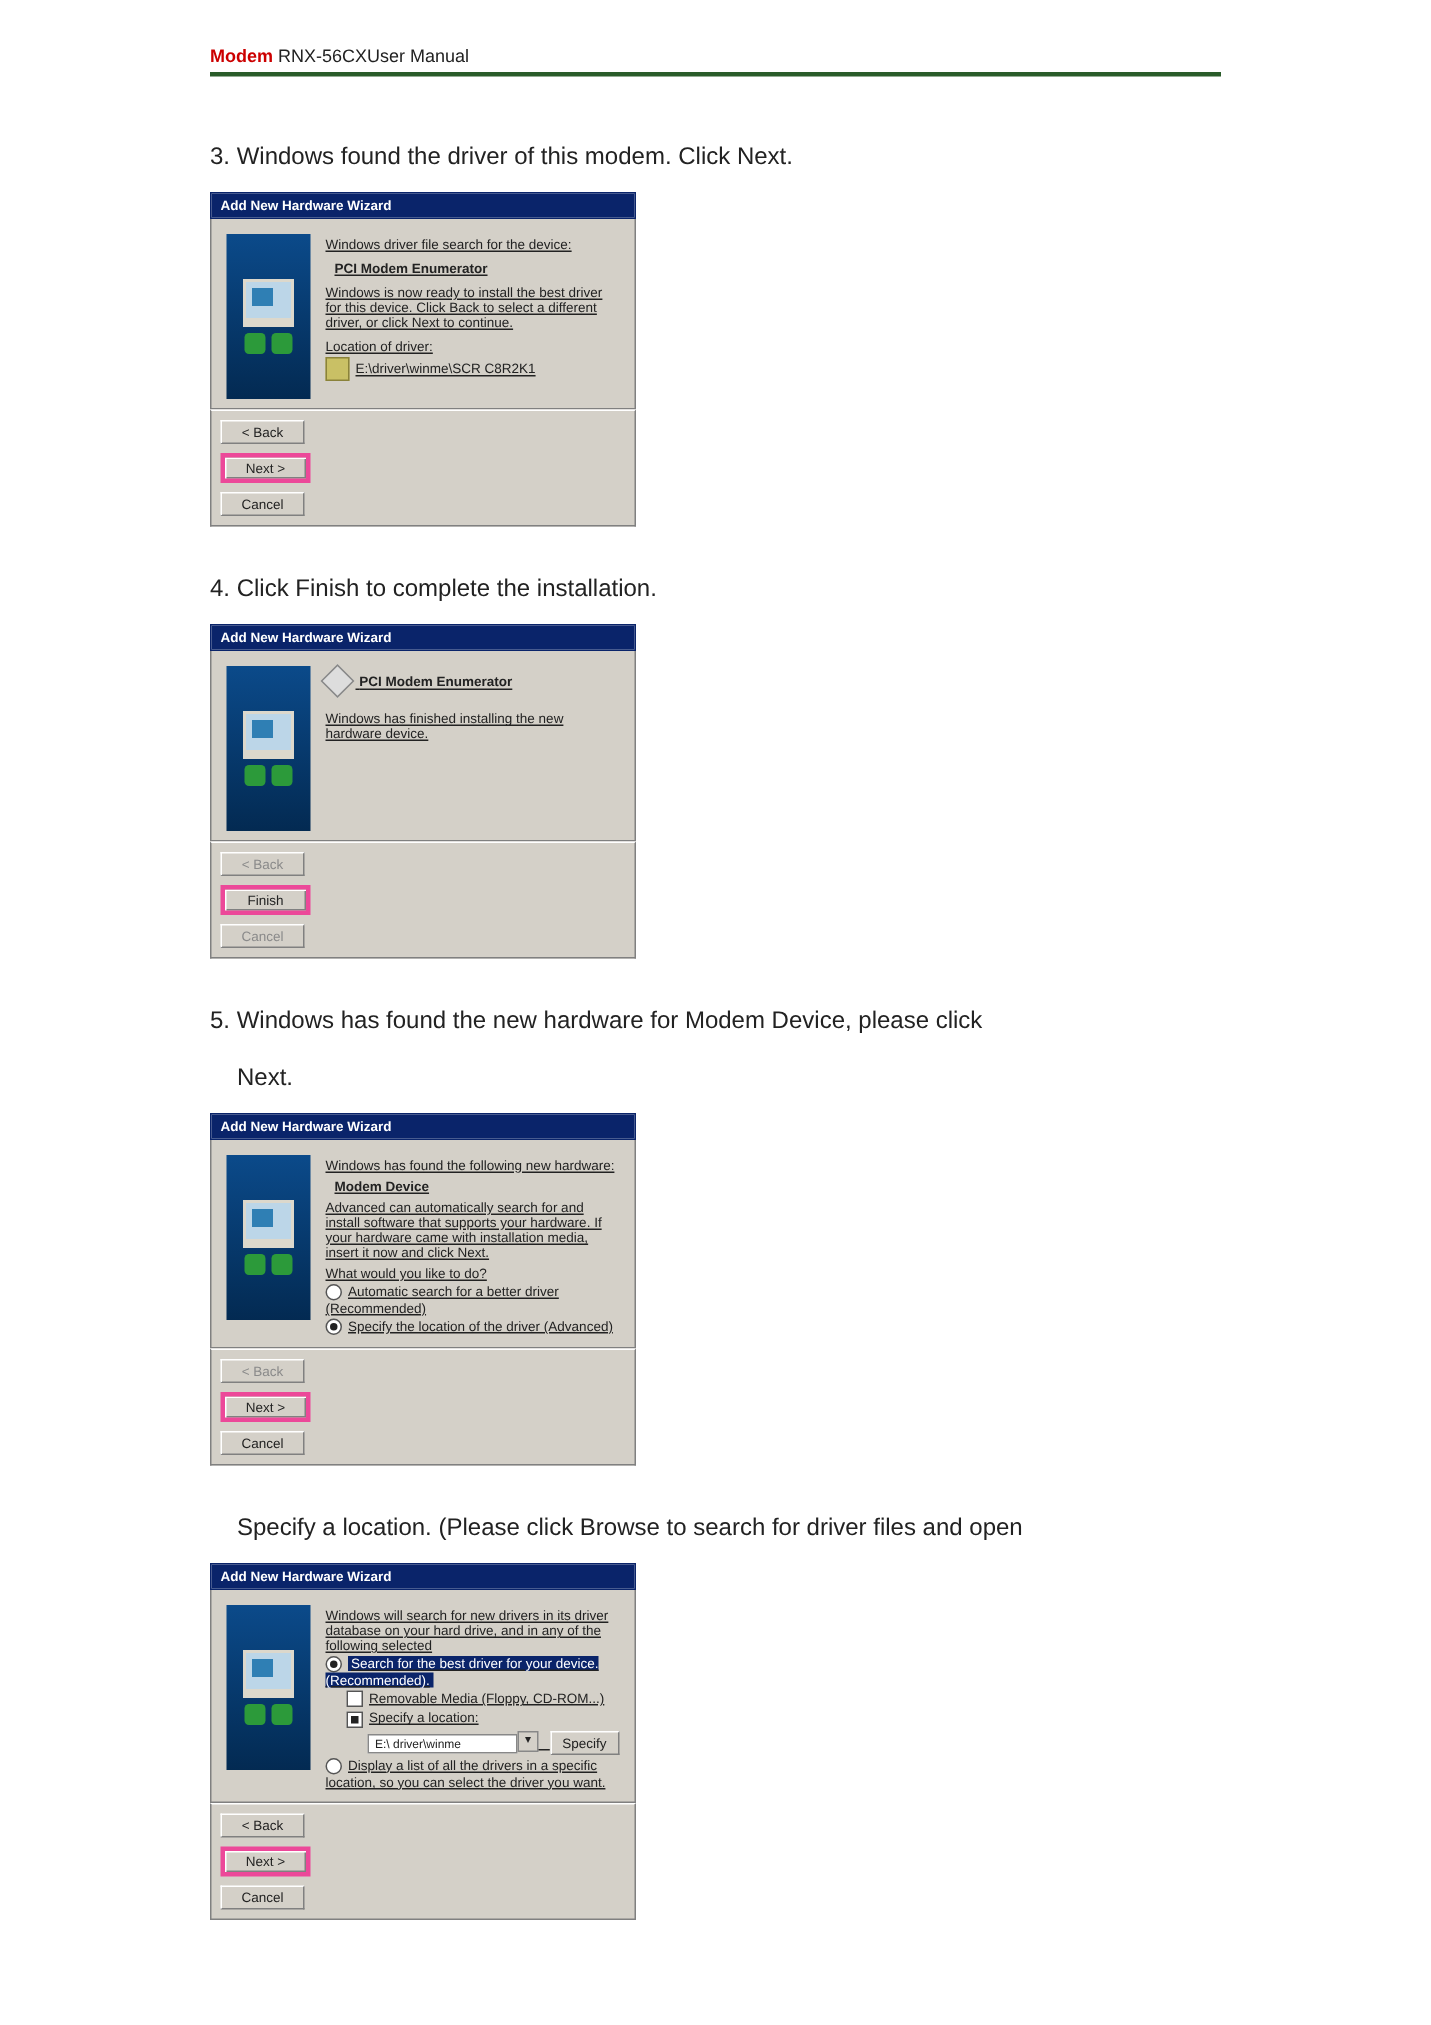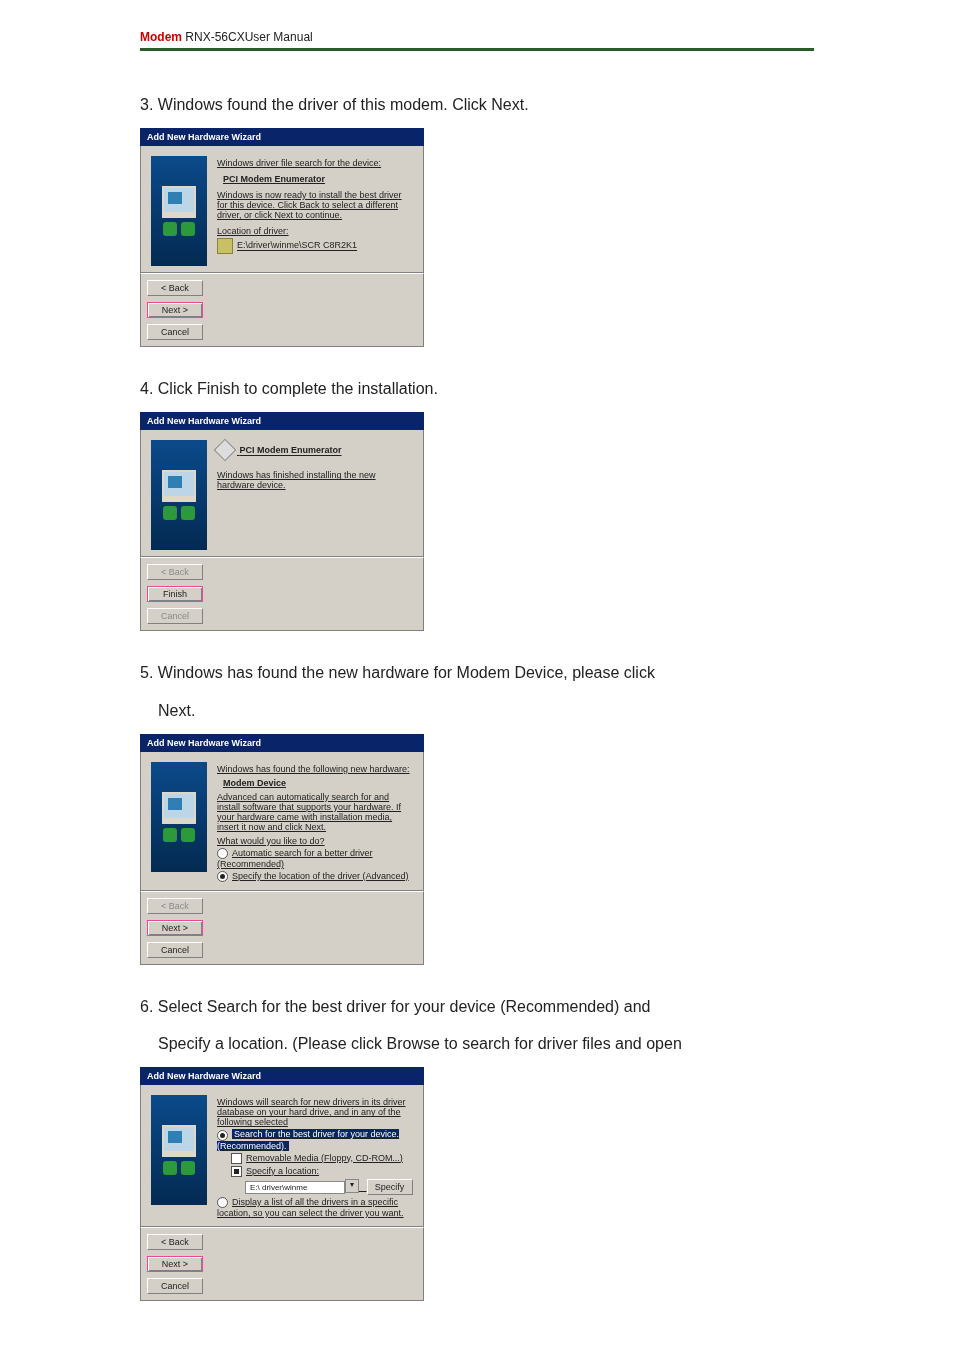--- a/index.html
+++ b/index.html
@@ -99,21 +99,21 @@
     display:inline-block;border:1px solid #888;background:#fff;padding:1px 4px;font-size:8px;min-width:90px;
   }
   .wiz-foot {
     background:#d4d0c8;border:1px solid #808080;border-top:1px solid #fff;padding:6px;
     display:flex;gap:6px;flex-direction:column;
   }
   .btn95 {
     font-size:9px;background:#d4d0c8;border:1px solid #808080;
     border-top-color:#fff;border-left-color:#fff;padding:2px 0;width:54px;text-align:center;
   }
-  .btn95.default{border:1px solid #ec4899;box-shadow:inset 1px 1px #fff, inset -1px -1px #808080;}
+  .btn95.default{border:3px solid #ec4899;box-shadow:inset 1px 1px #fff, inset -1px -1px #808080;}
   .btn95.dis{color:#8a8a8a;}
   .hl { background:#0a246a;color:#fff;padding:0 2px;}
   .dropbtn{display:inline-block;width:12px;text-align:center;border:1px solid #888;background:#d4d0c8;font-size:8px;height:12px;line-height:10px;vertical-align:top;}
   .pg-num{ text-align:center;font-size:13px;margin-top:80px;}
 </style>
 </head>
 <body>
 
 <div class="page">
   <div class="hdr">
@@ -193,21 +193,20 @@
         <div class="line"><span class="radio on"></span><span>Specify the location of the driver (Advanced)</span></div>
       </div>
     </div>
     <div class="wiz-foot">
       <div class="btn95 dis">&lt; Back</div>
       <div class="btn95 default">Next &gt;</div>
       <div class="btn95">Cancel</div>
     </div>
   </div>
 
-  <div class="step">6.    Select Search for the best driver for your device (Recommended) and</div>
   <div class="step continued">Specify a location. (Please click Browse to search for driver files and open</div>
   <div class="shot">
     <div class="wiz-title">Add New Hardware Wizard</div>
     <div class="wiz-body">
       <div class="wiz-side">
         <div class="mon"></div>
         <div class="sidepair">
             <span class="sideicon"></span>
             <span class="sideicon"></span>
           </div>

